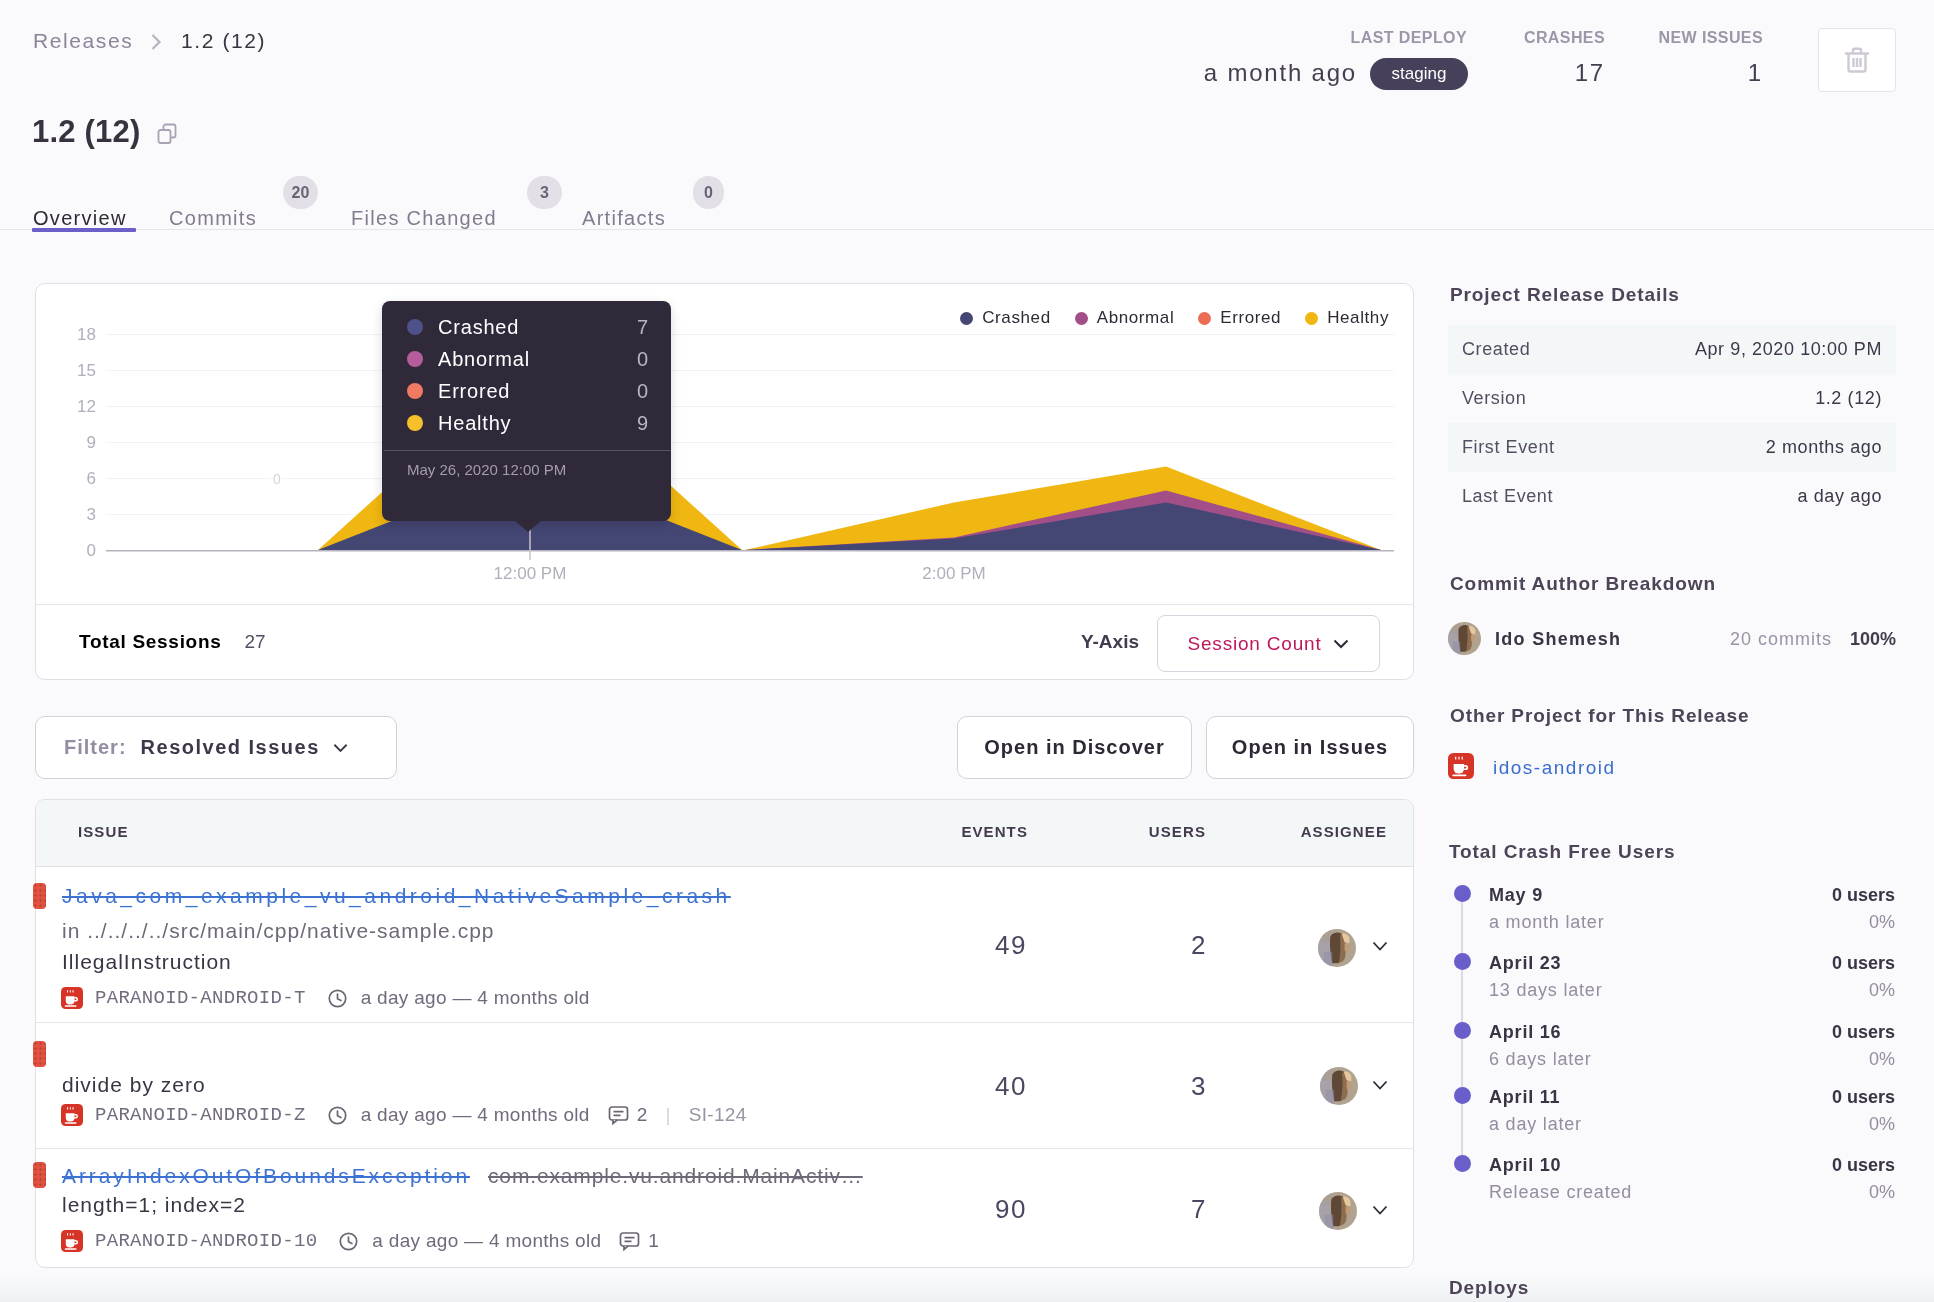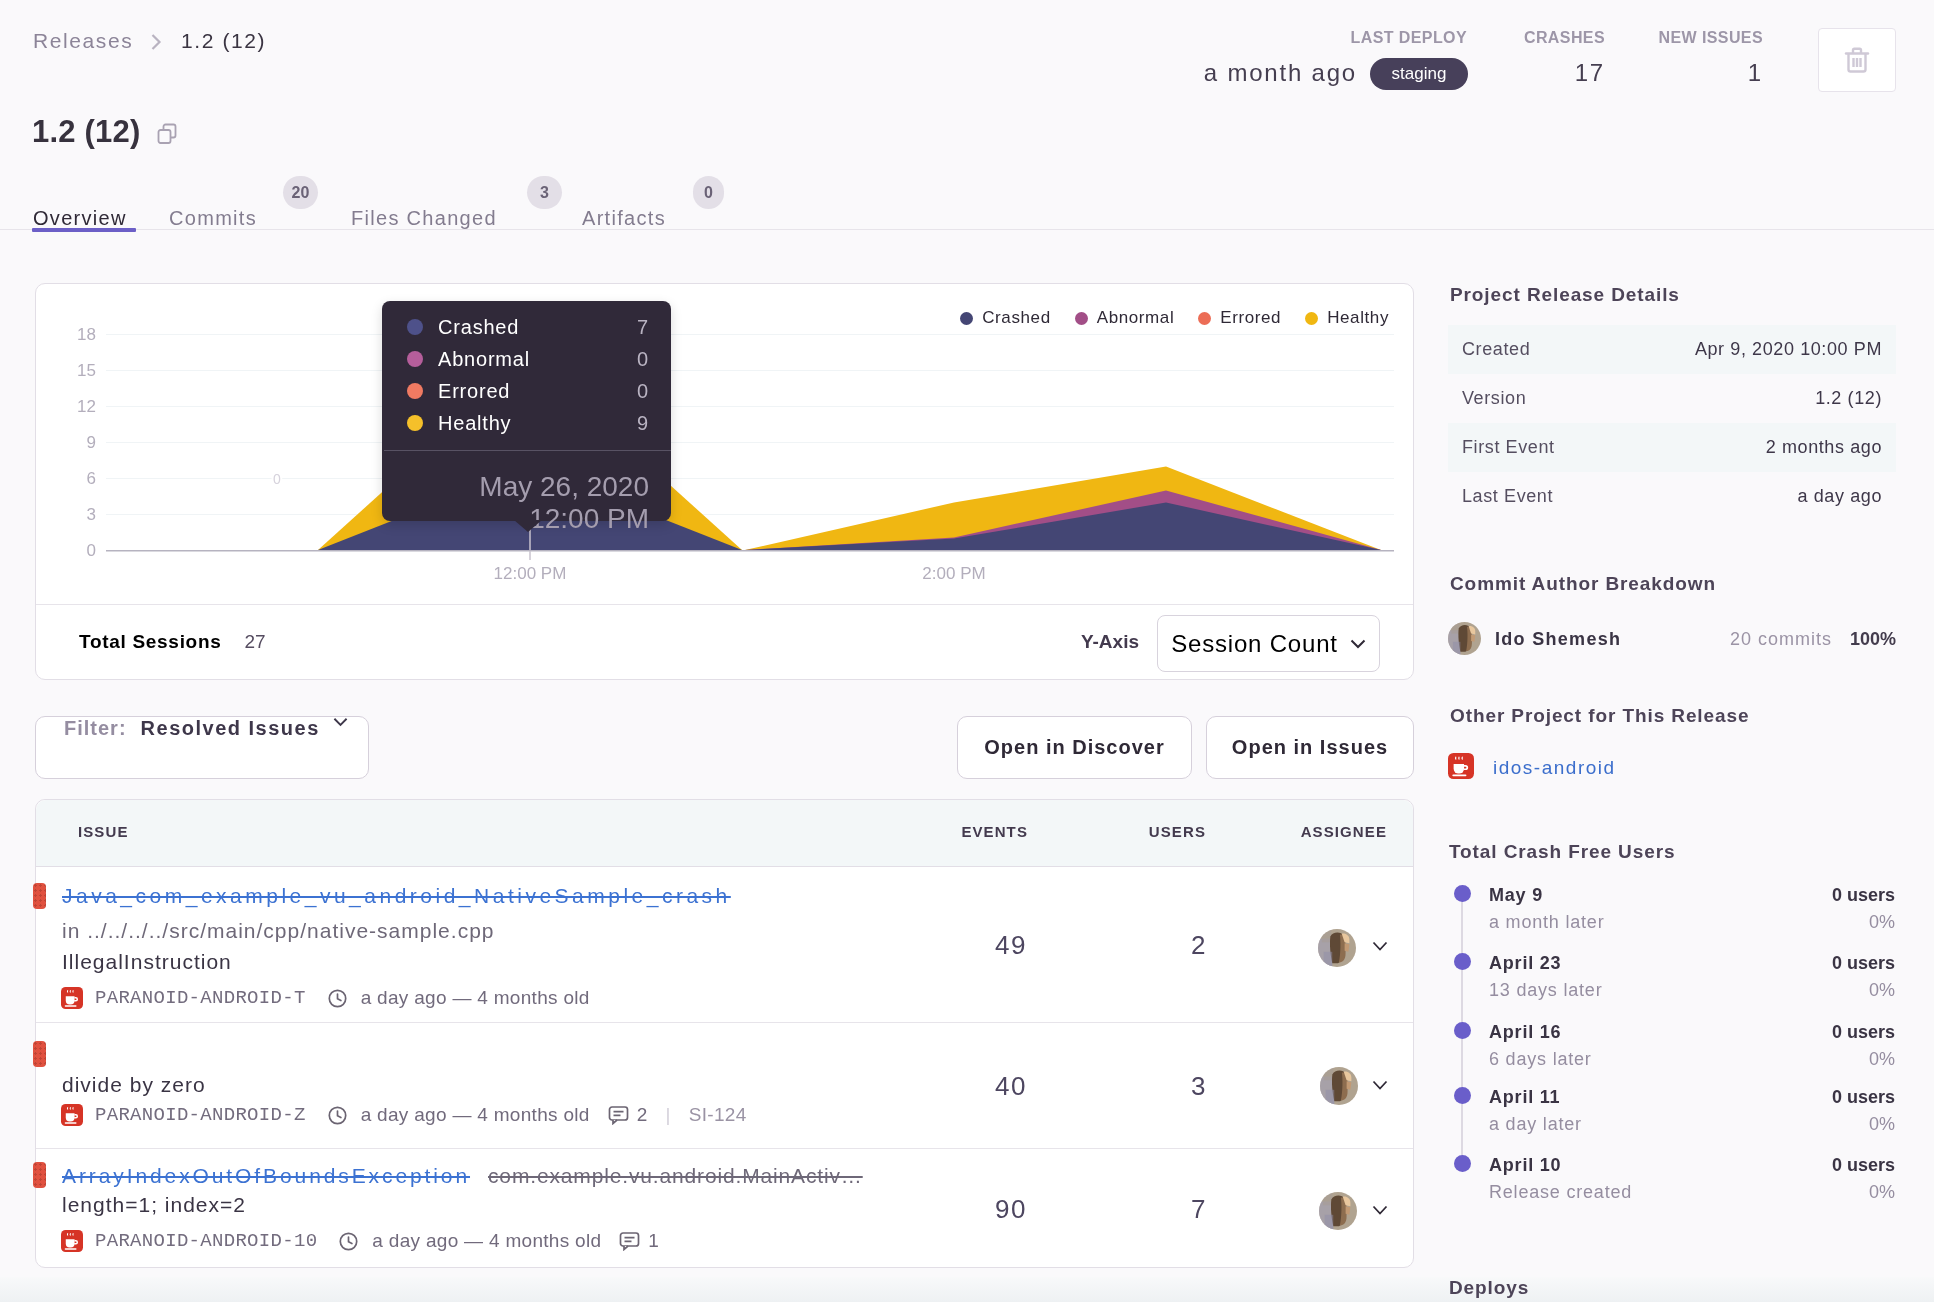--- a/index.html
+++ b/index.html
@@ -50,43 +50,43 @@
 .ldot { width:13px; height:13px; border-radius:50%; display:inline-block; }
 .chartfoot {
   position:absolute; left:0; bottom:0; width:100%; height:75px; border-top:1px solid #e7e4ea;
   display:flex; align-items:center;
 }
 .chartfoot .ts { margin-left:43px; font-size:19px; font-weight:700; letter-spacing:0.7px; color:#000000; }
 .chartfoot .tsv { margin-left:23px; font-size:19px; color:#554c60; }
 .chartfoot .yax { position:absolute; right:274px; font-size:19px; font-weight:700; color:#433a4e; }
 .selbtn {
   position:absolute; right:33px; top:10px; width:223px; height:57px; background:#fff;
-  border:1px solid #d8d3dd; border-radius:8px; font-size:24px; color:#000000;
+  border:1px solid #d8d3dd; border-radius:8px; font-size:19px; color:#be185d;
   display:flex; align-items:center; justify-content:center; gap:12px; letter-spacing:0.8px;
 }
 .tooltip {
   position:absolute; left:346px; top:17px; width:289px; height:220px;
   background:#302939; border-radius:8px; color:#fff; padding:10px 22px 0 25px;
   box-shadow:0 4px 12px rgba(0,0,0,0.15);
 }
 .tooltip .row { display:flex; align-items:center; height:32px; font-size:20px; letter-spacing:0.8px; }
 .tooltip .row .tdot { width:16px; height:16px; border-radius:50%; margin-right:15px; }
 .tooltip .row .num { margin-left:auto; color:#b9b3c2; }
 .tooltip .tsep { height:1px; background:#585264; margin:11px -22px 0 -23px; }
-.tooltip .tdate { margin-top:20px; font-size:28px; color:#a49dae;text-align:right; }
+.tooltip .tdate { margin-top:10px; font-size:15px; color:#a49dae; }
 .tooltip .tarrow {
   position:absolute; left:132px; bottom:-11px; width:0; height:0;
   border-left:14px solid transparent; border-right:14px solid transparent;
   border-top:12px solid #302939;
 }
 
 
 .filterbtn {
-  left:35px; top:716px; width:334px; height:63px; background:#fff; border:1px solid #d6d0db;
-  border-radius:10px; display:flex; padding-left:28px; font-size:20px;
+  left:35px; top:716px; width:362px; height:63px; background:#fff; border:1px solid #d6d0db;
+  border-radius:10px; display:flex; align-items:center; padding-left:28px; font-size:20px;
 }
 .filterbtn .flab { color:#958da1; font-weight:700; letter-spacing:1px; }
 .filterbtn .fval { color:#3e374a; font-weight:700; margin-left:14px; letter-spacing:1.5px; }
 .obtn {
   background:#fff; border:1px solid #d6d0db; border-radius:10px; font-size:20px; font-weight:700; letter-spacing:1px;
   color:#2f2936; display:flex; align-items:center; justify-content:center; height:63px; top:716px;
 }
 
 
 .tablecard { left:35px; top:799px; width:1379px; height:469px; }

